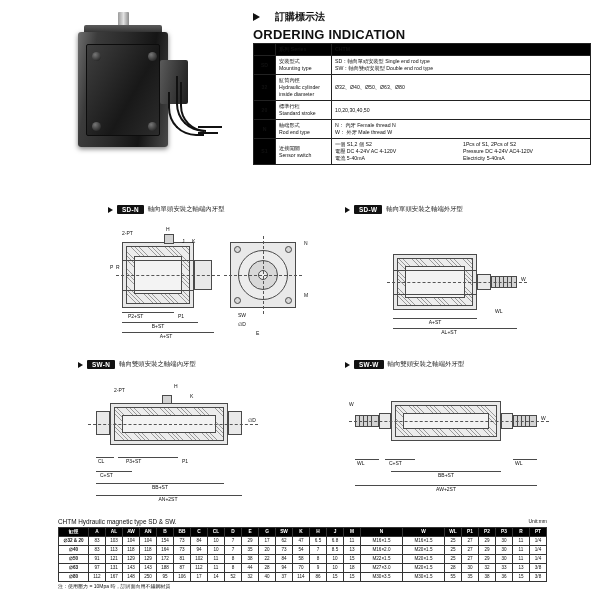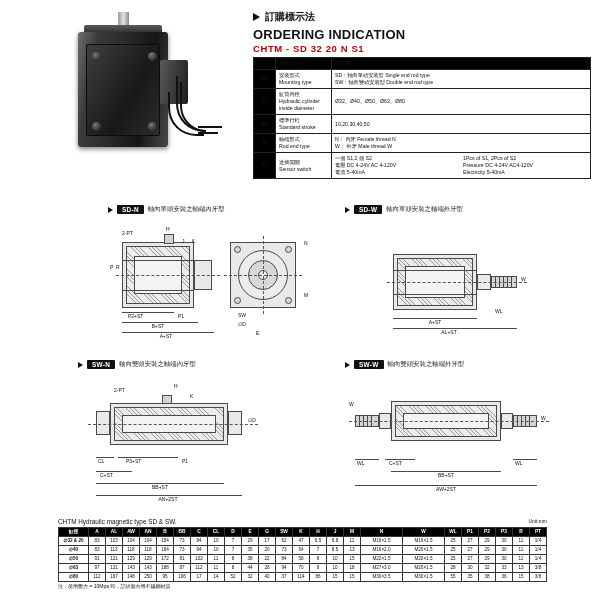--- a/index.html
+++ b/index.html
@@ -56,21 +56,21 @@
   .w3 { left:168px; top:92px; width:36px; height:44px; }
   .wire-tail {
     position:absolute; left:198px; top:126px; width:24px; height:2px; background:#111;
   }
   .wire-tail2 {
     position:absolute; left:198px; top:132px; width:20px; height:2px; background:#111;
   }
 
   
   .order-panel { position:absolute; left:253px; top:10px; width:338px; }
-  .sec-head { display:flex; align-items:center; gap:5px; }
+  .sec-head { display:flex; align-items:center; gap:15px; }
   .tri { width:0;height:0;border-left:7px solid #111;border-top:4px solid transparent;border-bottom:4px solid transparent; }
   .sec-title-cn { font-size:10px; font-weight:bold; color:#111; }
   .sec-title-en { font-size:13px; font-weight:bold; color:#111; margin:3px 0 1px 0; letter-spacing:.2px; }
   .code-line { font-size:9.5px; font-weight:bold; color:#c00000; margin-bottom:3px; letter-spacing:.6px; }
 
   table.ord { border-collapse:collapse; width:100%; table-layout:fixed; }
   table.ord td { border:1px solid #222; padding:2px 3px; font-size:5.2px; line-height:1.35; vertical-align:middle; color:#111; }
   td.ocode { width:22px; text-align:center; font-weight:bold; background:#000; color:#fff; font-size:6px; }
   td.oname { width:56px; font-size:5.4px; }
   td.odesc { font-size:5.2px; }
@@ -138,21 +138,20 @@
   <div class="wire-tail"></div>
   <div class="wire-tail2"></div>
 </div>
 
 <div class="order-panel">
   <div class="sec-head">
     <span class="tri"></span>
     <span class="sec-title-cn">訂購標示法</span>
   </div>
   <div class="sec-title-en">ORDERING INDICATION</div>
-  <div class="code-line">CHTM - SD  32  20  N  S1</div>
 
   <table class="ord">
     <tbody>
         <tr class="hdr">
       <td class="ocode"></td>
       <td class="oname">系列 Series</td>
       <td class="odesc">CHTM</td>
     </tr>
     <tr>
       <td class="ocode">SD</td>

